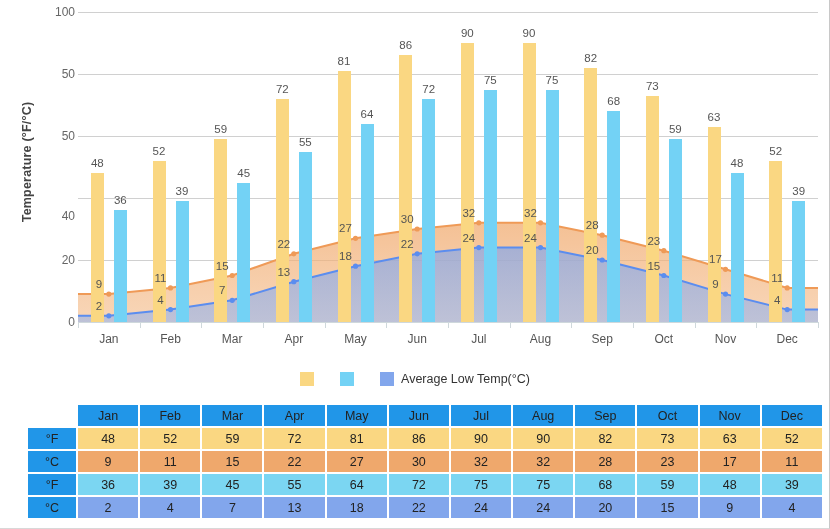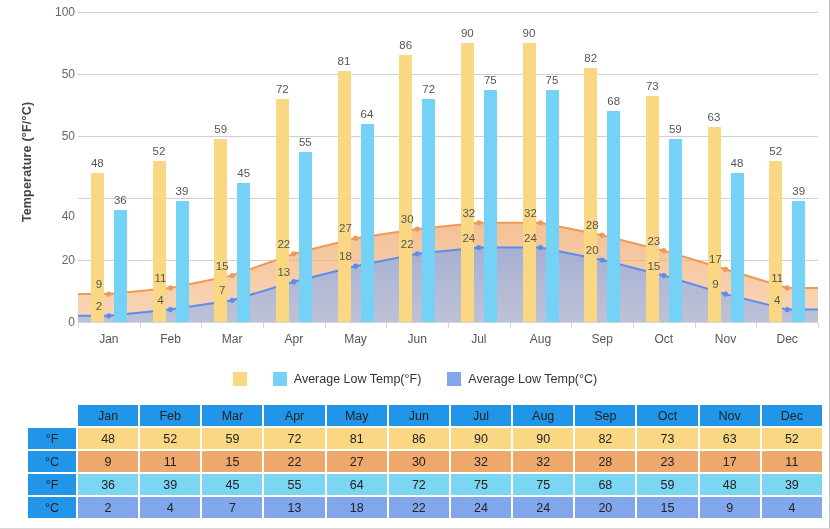--- a/index.html
+++ b/index.html
@@ -337,21 +337,20 @@
         <div class="xlabel" style="left: 787.167px;">Dec</div>
       </div>
   </div>
 
   <div class="legend" id="legend">
       <div class="legend-item">
         <span class="swatch" style="background: rgb(250, 215, 130);"></span>
       </div>
       <div class="legend-item">
         <span class="swatch" style="background: rgb(115, 210, 245);"></span>
-        <span class="legend-text">Average Low Temp(°F)</span>
       </div>
       <div class="legend-item">
         <span class="swatch" style="background: rgb(130, 166, 236);"></span>
         <span class="legend-text">Average Low Temp(°C)</span>
       </div>
     </div>
 
   <table class="tbl">
     <tbody id="tbody">
         <tr>

